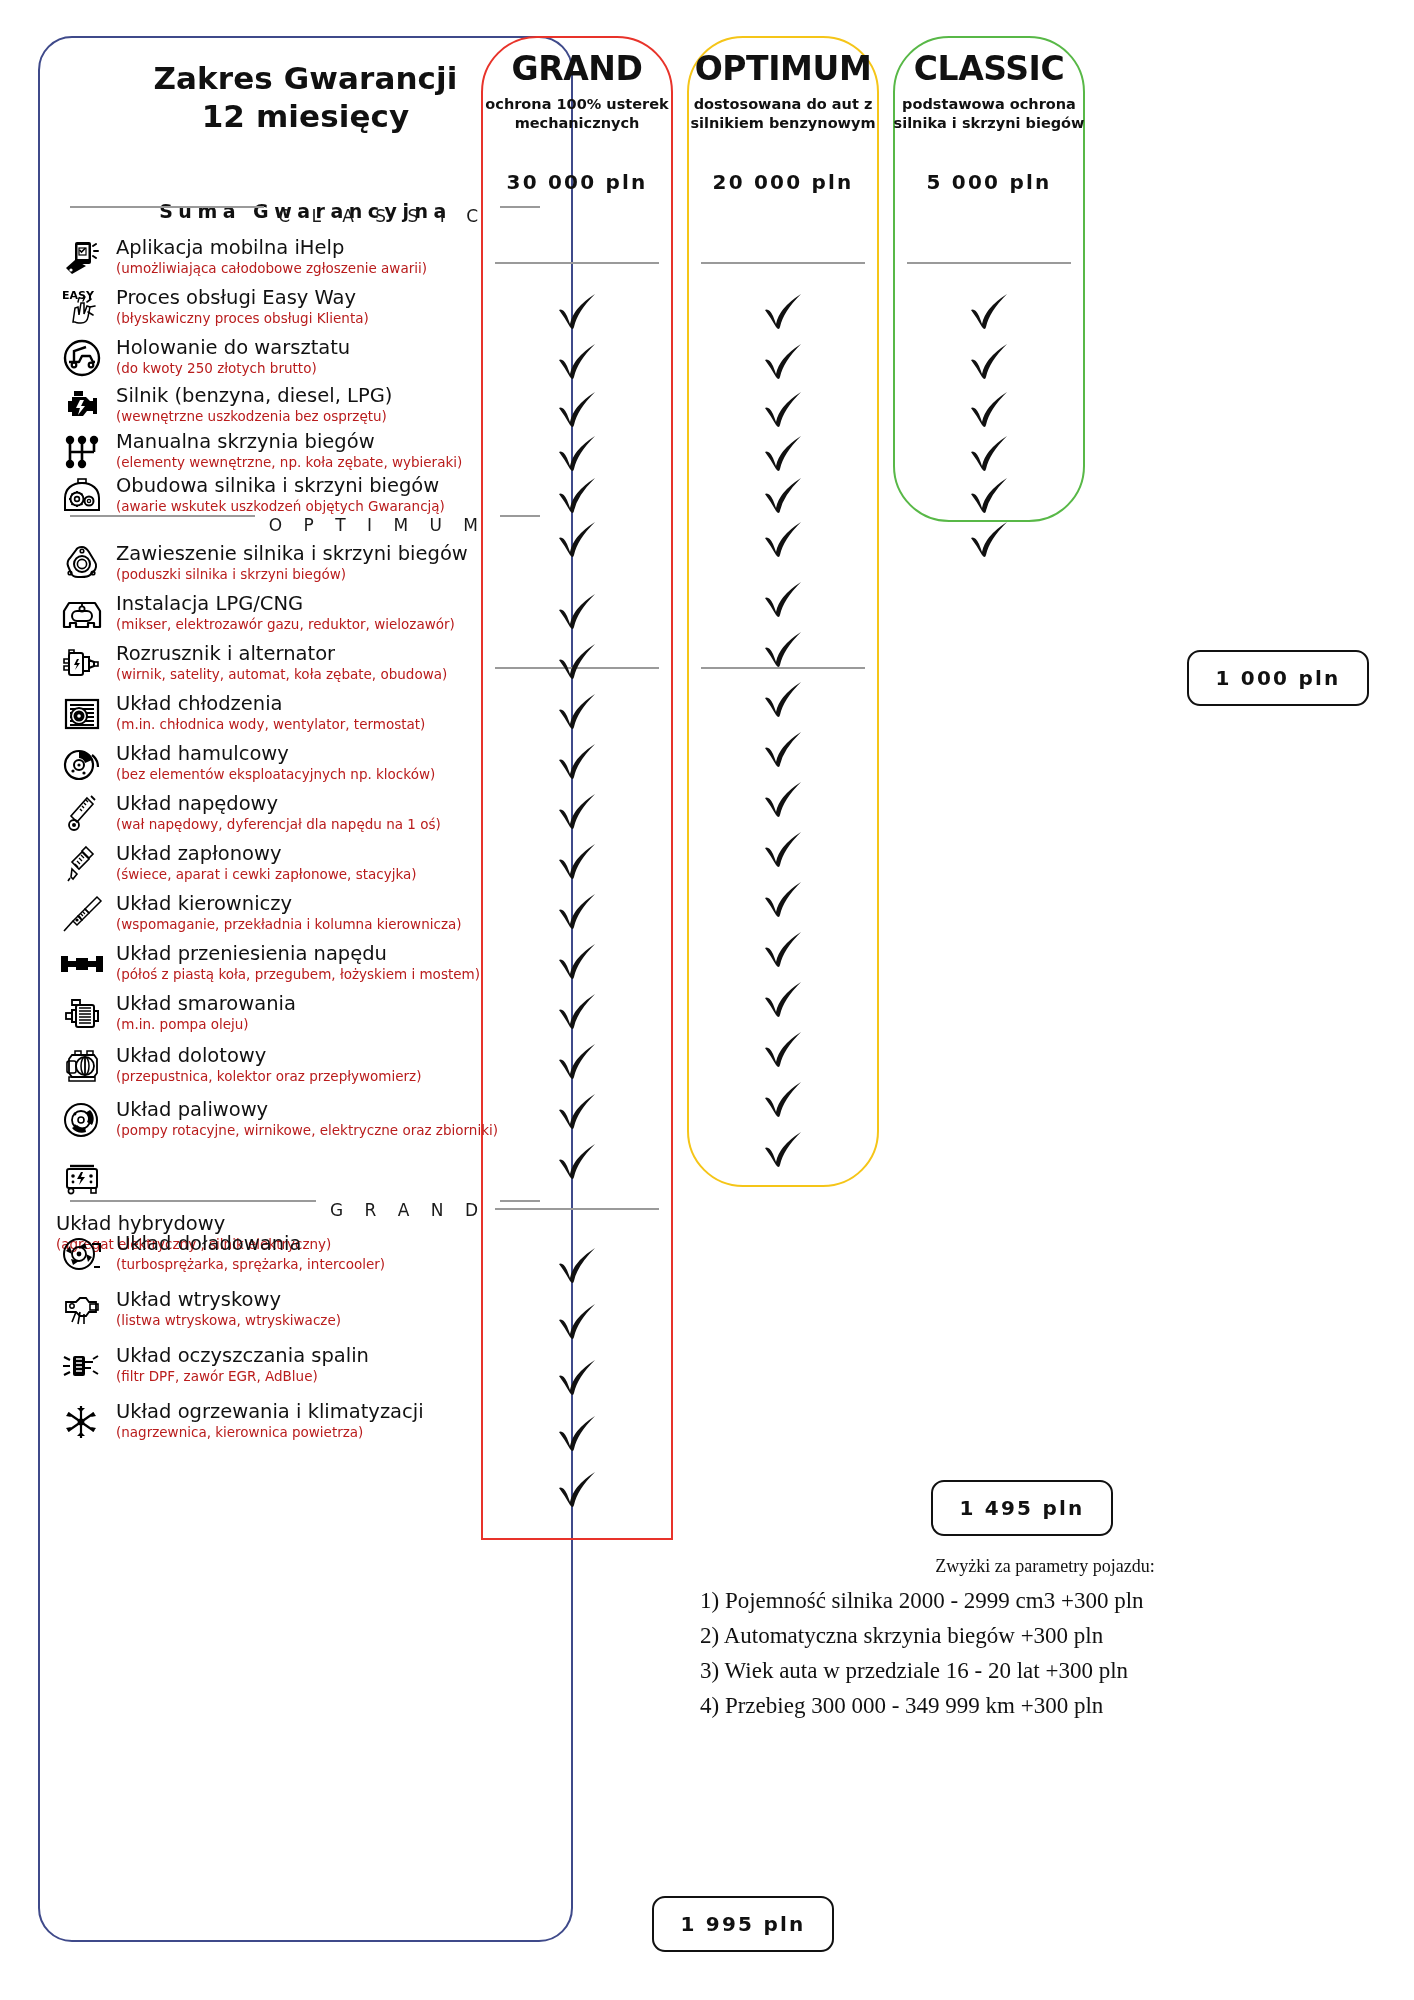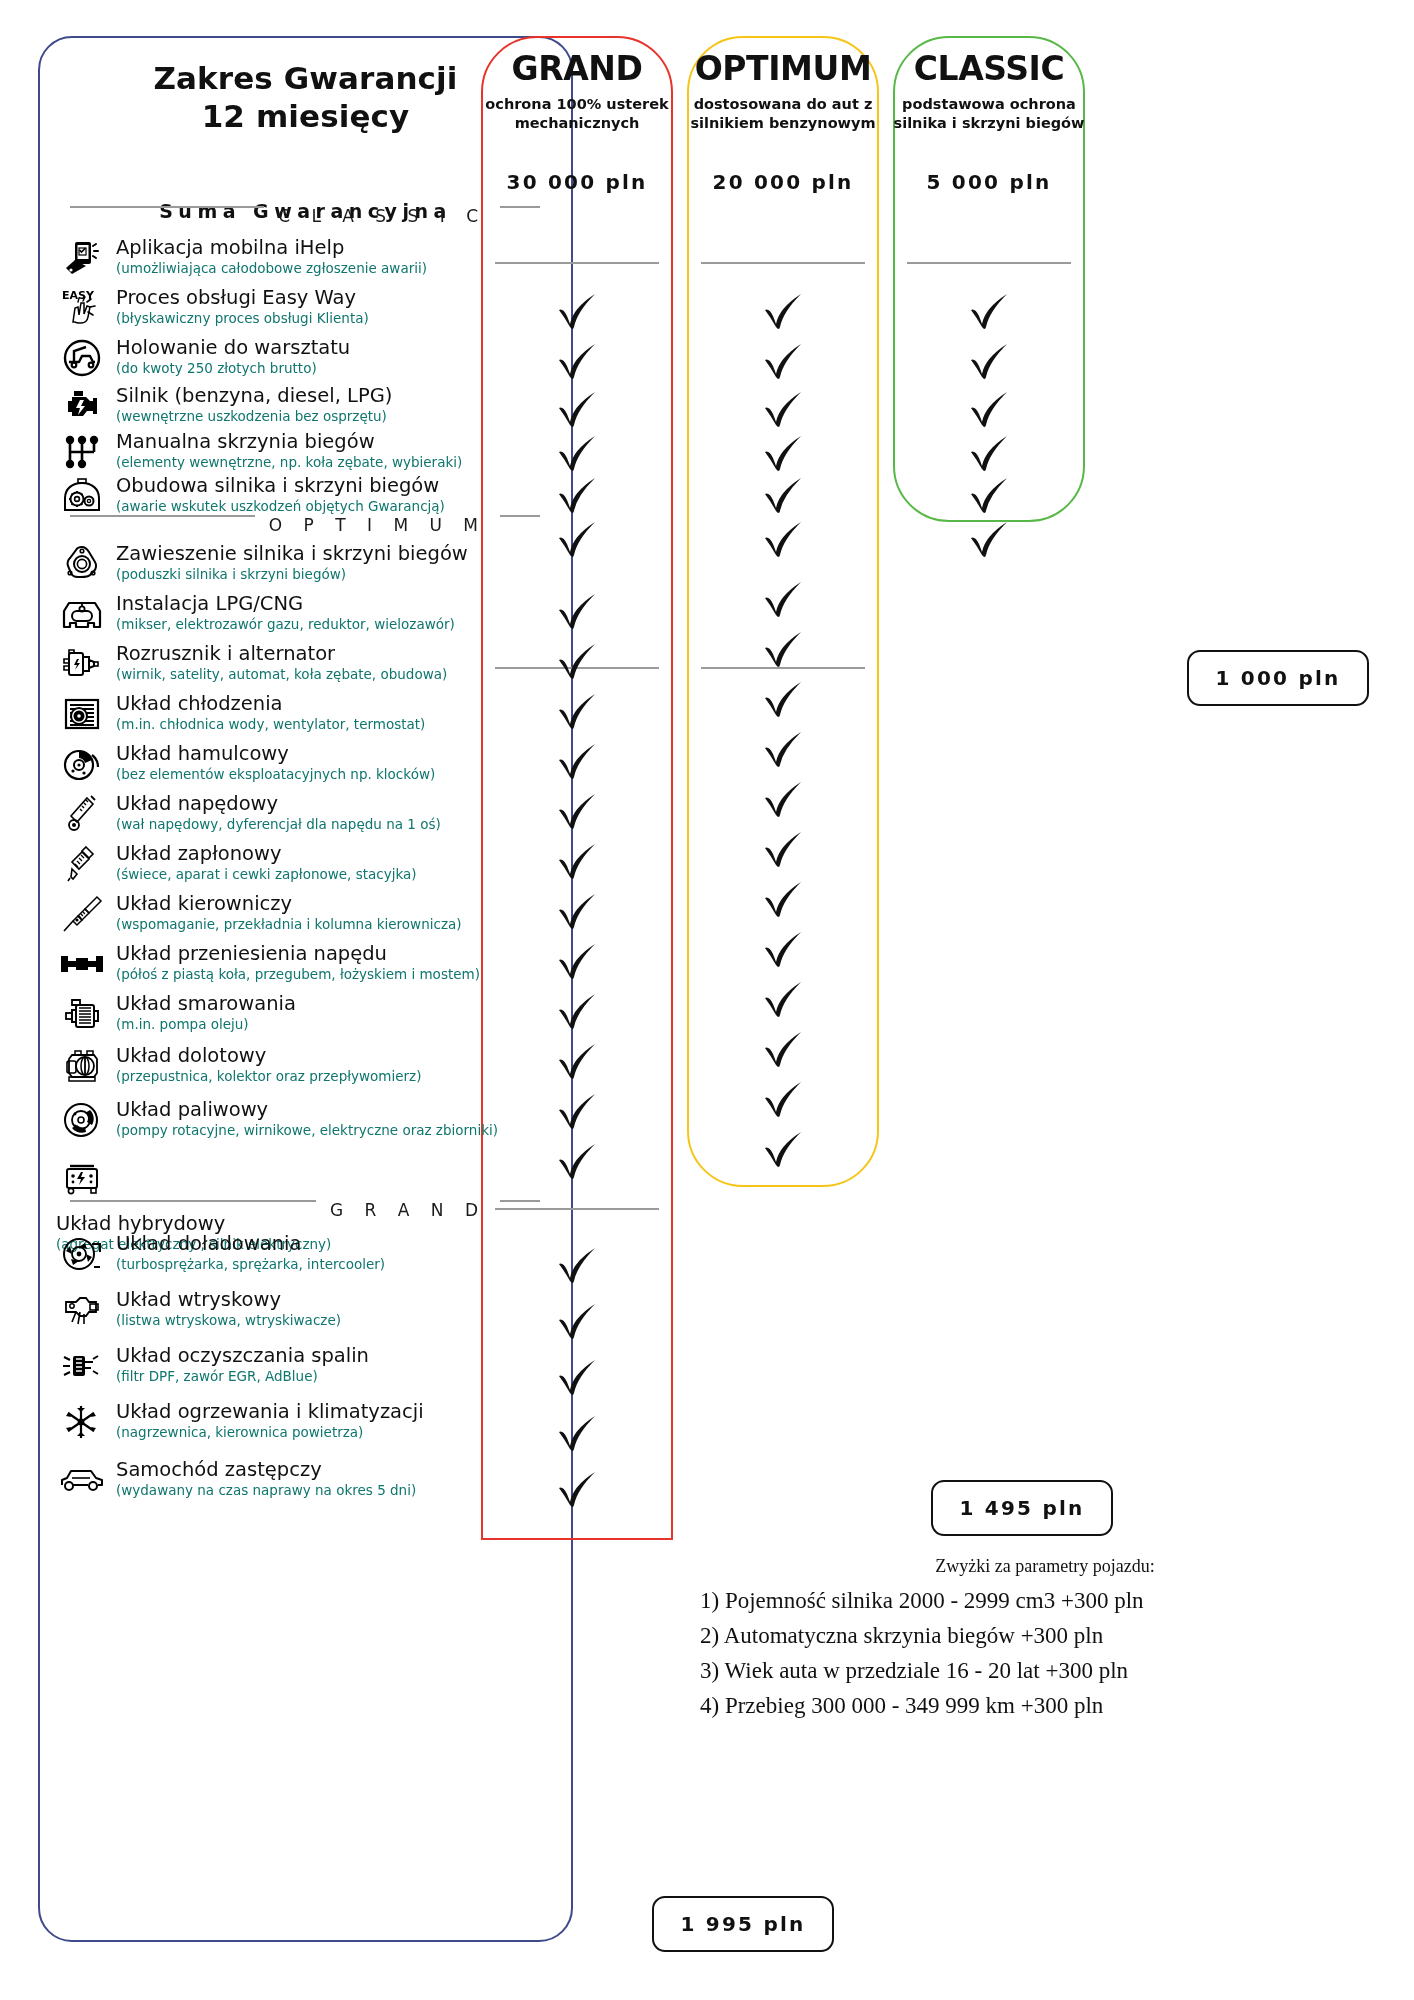--- a/index.html
+++ b/index.html
@@ -41,21 +41,21 @@
     position:absolute;left:56px;width:500px;
     display:flex;align-items:flex-start;gap:8px;
   }
   .feat-icon{
     flex:0 0 52px;width:52px;height:44px;display:flex;
     align-items:center;justify-content:center;
   }
   .feat-icon svg{display:block;}
   .feat-text{flex:1 1 auto;padding-top:1px;}
   .feat-title{font-size:19.5px;line-height:1.12;color:#111;white-space:nowrap;}
-  .feat-sub{font-size:13.5px;line-height:1.18;color:#0f766e;margin-top:2px;white-space:nowrap;}
+  .feat-sub{font-size:13.5px;line-height:1.18;color:#b91c1c;margin-top:2px;white-space:nowrap;}
 
   
   .plan-col{position:absolute;box-sizing:border-box;background:transparent;}
   .plan-grand{left:481px;top:36px;width:192px;height:1504px;
     border:2.2px solid #e8332a;border-radius:56px 56px 0 0;}
   .plan-optimum{left:687px;top:36px;width:192px;height:1151px;
     border:2.2px solid #f5c518;border-radius:56px;}
   .plan-classic{left:893px;top:36px;width:192px;height:486px;
     border:2.2px solid #58b847;border-radius:56px;}
 
@@ -530,35 +530,20 @@
           <path d="M29 14l5-1-3-4zM9 24l-5 1 3 4z" fill="#000"></path>
           <circle cx="19" cy="19" r="3.4" fill="#000"></circle>
         </svg>
     </div>
     <div class="feat-text">
       <div class="feat-title">Układ ogrzewania i klimatyzacji</div>
       <div class="feat-sub">(nagrzewnica, kierownica powietrza)</div>
     </div>
   </div>
 
-  <div class="feature" style="top:1458px;">
-    <div class="feat-icon">
-      <svg width="46" height="30" viewBox="0 0 46 30">
-          <path d="M3 20v-5l5-2 4-7h20l5 7 6 2v5h-4" stroke="#000" stroke-width="2" fill="none" stroke-linejoin="round"></path>
-          <path d="M13 20h16" stroke="#000" stroke-width="2"></path>
-          <circle cx="10" cy="21" r="4" stroke="#000" stroke-width="2" fill="none"></circle>
-          <circle cx="34" cy="21" r="4" stroke="#000" stroke-width="2" fill="none"></circle>
-          <path d="M13 13h18" stroke="#000" stroke-width="1.6"></path>
-        </svg>
-    </div>
-    <div class="feat-text">
-      <div class="feat-title">Samochód zastępczy</div>
-      <div class="feat-sub">(wydawany na czas naprawy na okres 5 dni)</div>
-    </div>
-  </div>
 
   <div class="check" style="left:547px;top:290px;">
       <svg width="46" height="42" viewBox="0 0 46 42">
         <path d="M5 20 q4 -2 8 6 q2 5 3 8 q3 -16 25 -30 q-18 18 -21 33 q-1 4 -4 0 q-5 -9 -11 -17z" fill="#111"></path>
       </svg>
     </div>
   <div class="check" style="left:753px;top:290px;">
       <svg width="46" height="42" viewBox="0 0 46 42">
         <path d="M5 20 q4 -2 8 6 q2 5 3 8 q3 -16 25 -30 q-18 18 -21 33 q-1 4 -4 0 q-5 -9 -11 -17z" fill="#111"></path>
       </svg>

